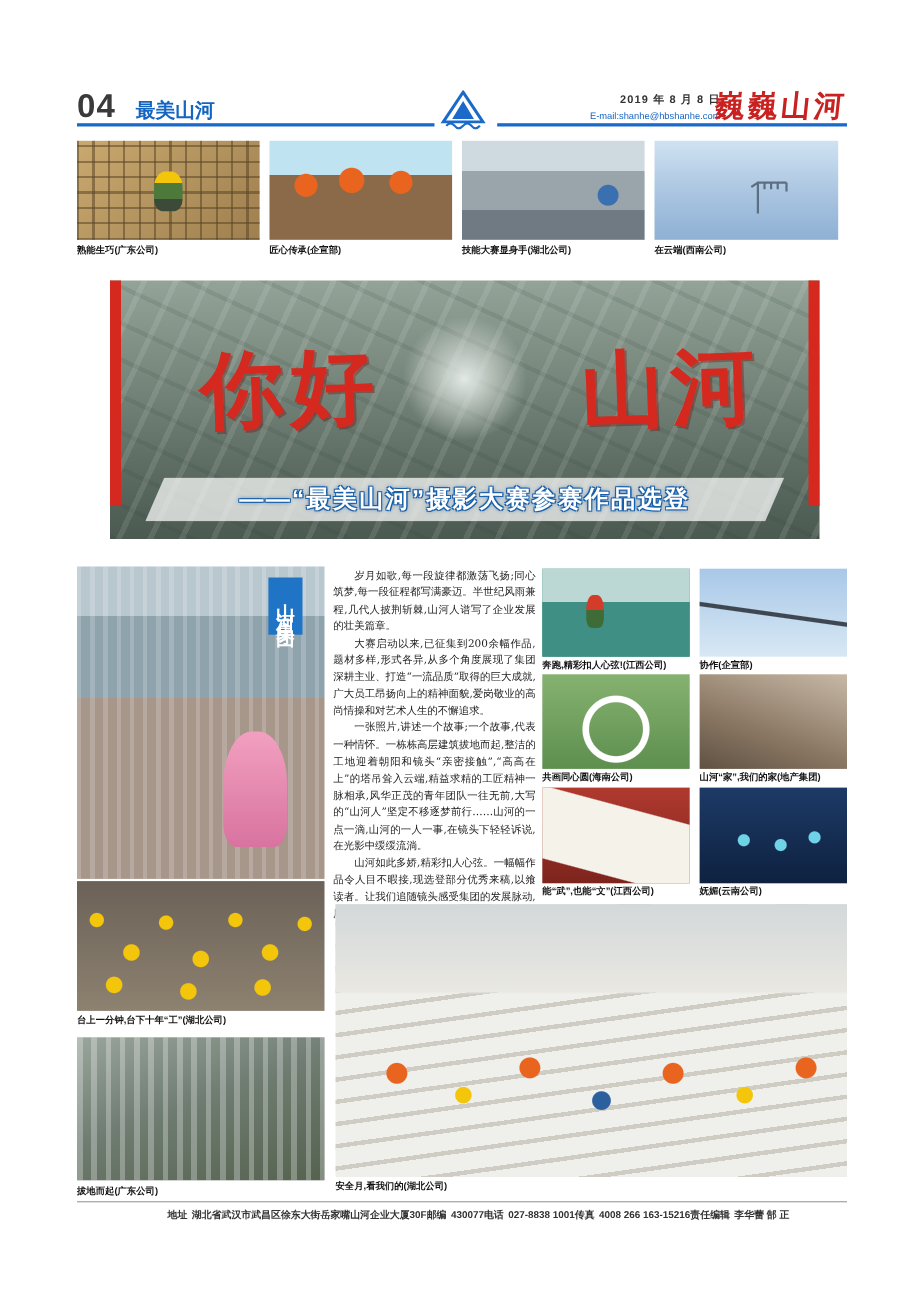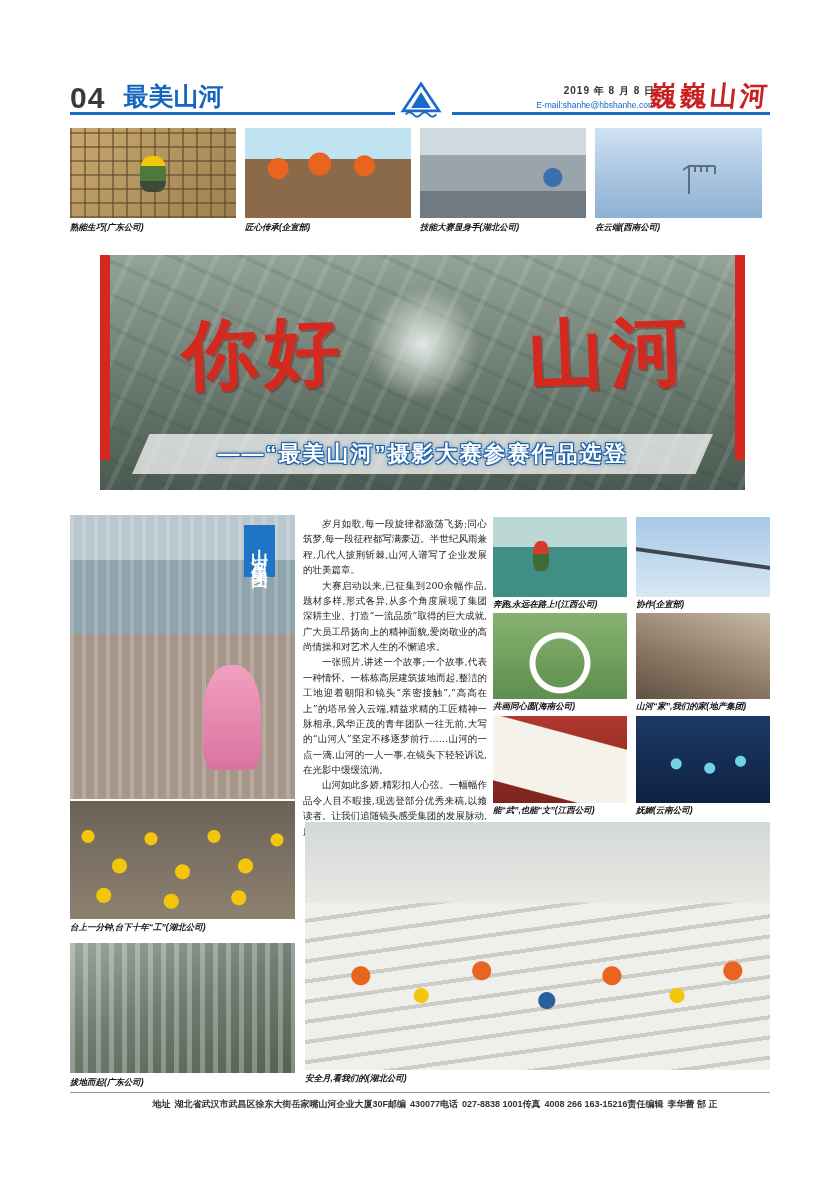--- a/index.html
+++ b/index.html
@@ -3,35 +3,35 @@
 <meta charset="utf-8">
 <style>
   * { margin:0; padding:0; box-sizing:border-box; }
   html,body { width:840px; background:#ffffff; }
   body { font-family:"Liberation Sans", sans-serif; color:#222; }
   .page { position:relative; width:840px; height:1188px; background:#fff; overflow:hidden; }
 
   
   .hdr-left { position:absolute; left:70px; top:80px; display:flex; align-items:flex-end; gap:18px; }
   .pg-num { font-size:30px; font-weight:bold; color:#3a3a3a; letter-spacing:1px; }
-  .section-title { font-size:25px; font-weight:bold; color:#1565c0; padding-bottom:2px; }
+  .section-title { font-size:18px; font-weight:bold; color:#1565c0; padding-bottom:2px; }
   .hdr-line { position:absolute; height:3px; background:#1b6ac9; top:112px; }
   .hdr-line.l { left:70px; width:325px; }
   .hdr-line.r { left:452px; width:318px; }
   .logo { position:absolute; left:398px; top:82px; width:46px; height:36px; }
   .hdr-right { position:absolute; right:185px; top:84px; text-align:right; }
   .hdr-date { font-size:10px; font-weight:bold; color:#333; letter-spacing:1px; }
   .hdr-email { font-size:8.5px; color:#1565c0; margin-top:2px; }
   .masthead { position:absolute; right:70px; top:78px; font-family:"DejaVu Serif", serif;
               font-size:27px; font-weight:bold; color:#c92020; transform:skewX(-6deg);
               letter-spacing:3px; }
 
   
   .photo { position:absolute; overflow:hidden; }
-  .caption { position:absolute; font-size:8.5px; font-weight:bold; color:#111; white-space:nowrap;font-style:italic; }
+  .caption { position:absolute; font-size:8.5px; font-weight:bold; color:#111; white-space:nowrap; }
 
   
   .tp { top:128px; height:90px; width:166px; }
   .tp1 { left:70px;  background:
           repeating-linear-gradient(90deg, rgba(90,70,40,.55) 0 2px, transparent 2px 14px),
           repeating-linear-gradient(0deg, rgba(90,70,40,.55) 0 2px, transparent 2px 14px),
           linear-gradient(135deg,#caa96f,#9e7f4e); }
   .tp2 { left:245px; background:
           radial-gradient(circle at 20% 45%, #e8641f 0 10px, transparent 11px),
           radial-gradient(circle at 45% 40%, #e8641f 0 11px, transparent 12px),
@@ -220,21 +220,21 @@
     <p>大赛启动以来,已征集到200余幅作品,题材多样,形式各异,从多个角度展现了集团深耕主业、打造“一流品质”取得的巨大成就,广大员工昂扬向上的精神面貌,爱岗敬业的高尚情操和对艺术人生的不懈追求。</p>
     <p>一张照片,讲述一个故事;一个故事,代表一种情怀。一栋栋高层建筑拔地而起,整洁的工地迎着朝阳和镜头“亲密接触”,“高高在上”的塔吊耸入云端,精益求精的工匠精神一脉相承,风华正茂的青年团队一往无前,大写的“山河人”坚定不移逐梦前行……山河的一点一滴,山河的一人一事,在镜头下轻轻诉说,在光影中缓缓流淌。</p>
     <p>山河如此多娇,精彩扣人心弦。一幅幅作品令人目不暇接,现选登部分优秀来稿,以飨读者。让我们追随镜头感受集团的发展脉动,用目光倾听企业的奋进强音。</p>
     <p>最美山河,壮我山河!</p>
   </div>
 
   <div class="photo rp r1 ca ph-run">
     <div class="figure runner"></div>
   </div>
   <div class="photo rp r1 cb ph-high"></div>
-  <div class="caption rcap1 ca">奔跑,永远在路上!(江西公司)</div>
+  <div class="caption rcap1 ca">奔跑,精彩扣人心弦!(江西公司)</div>
   <div class="caption rcap1 cb">协作(企宣部)</div>
 
   <div class="photo rp r2 ca ph-circle"></div>
   <div class="photo rp r2 cb ph-home"></div>
   <div class="caption rcap2 ca">共画同心圆(海南公司)</div>
   <div class="caption rcap2 cb">山河“家”,我们的家(地产集团)</div>
 
   <div class="photo rp r3 ca ph-callig"></div>
   <div class="photo rp r3 cb ph-dance"></div>
   <div class="caption rcap3 ca">能“武”,也能“文”(江西公司)</div>

